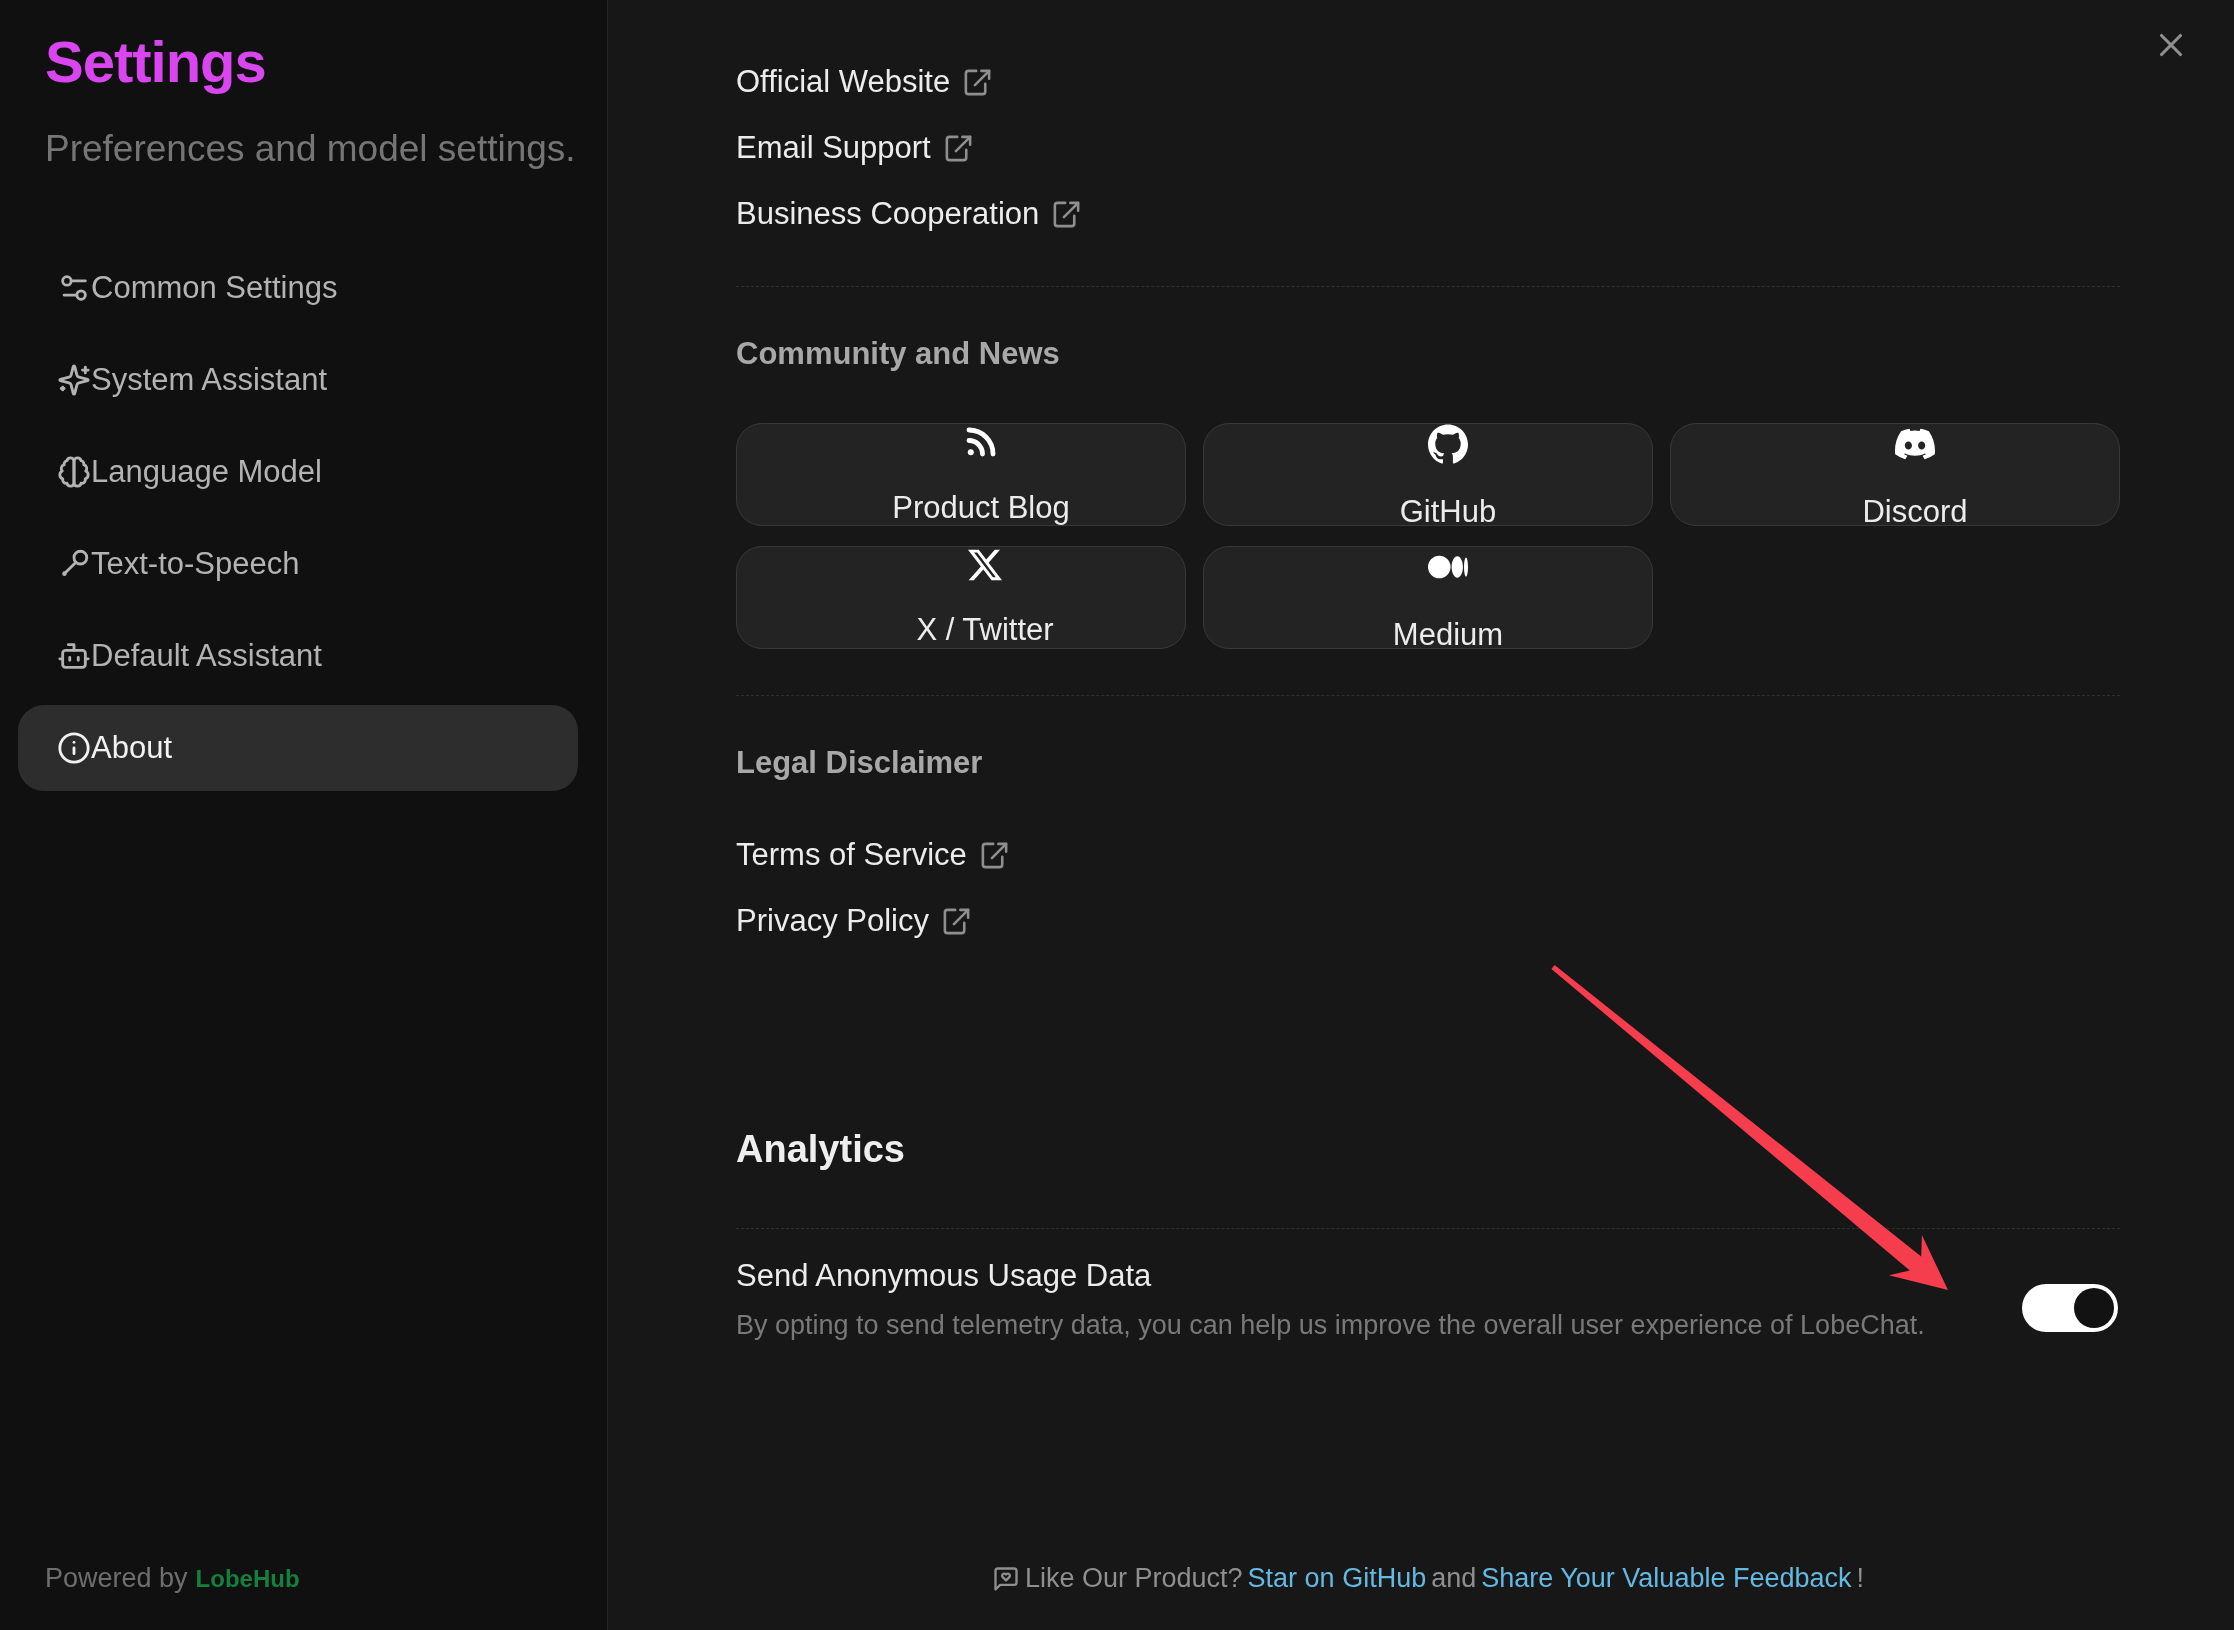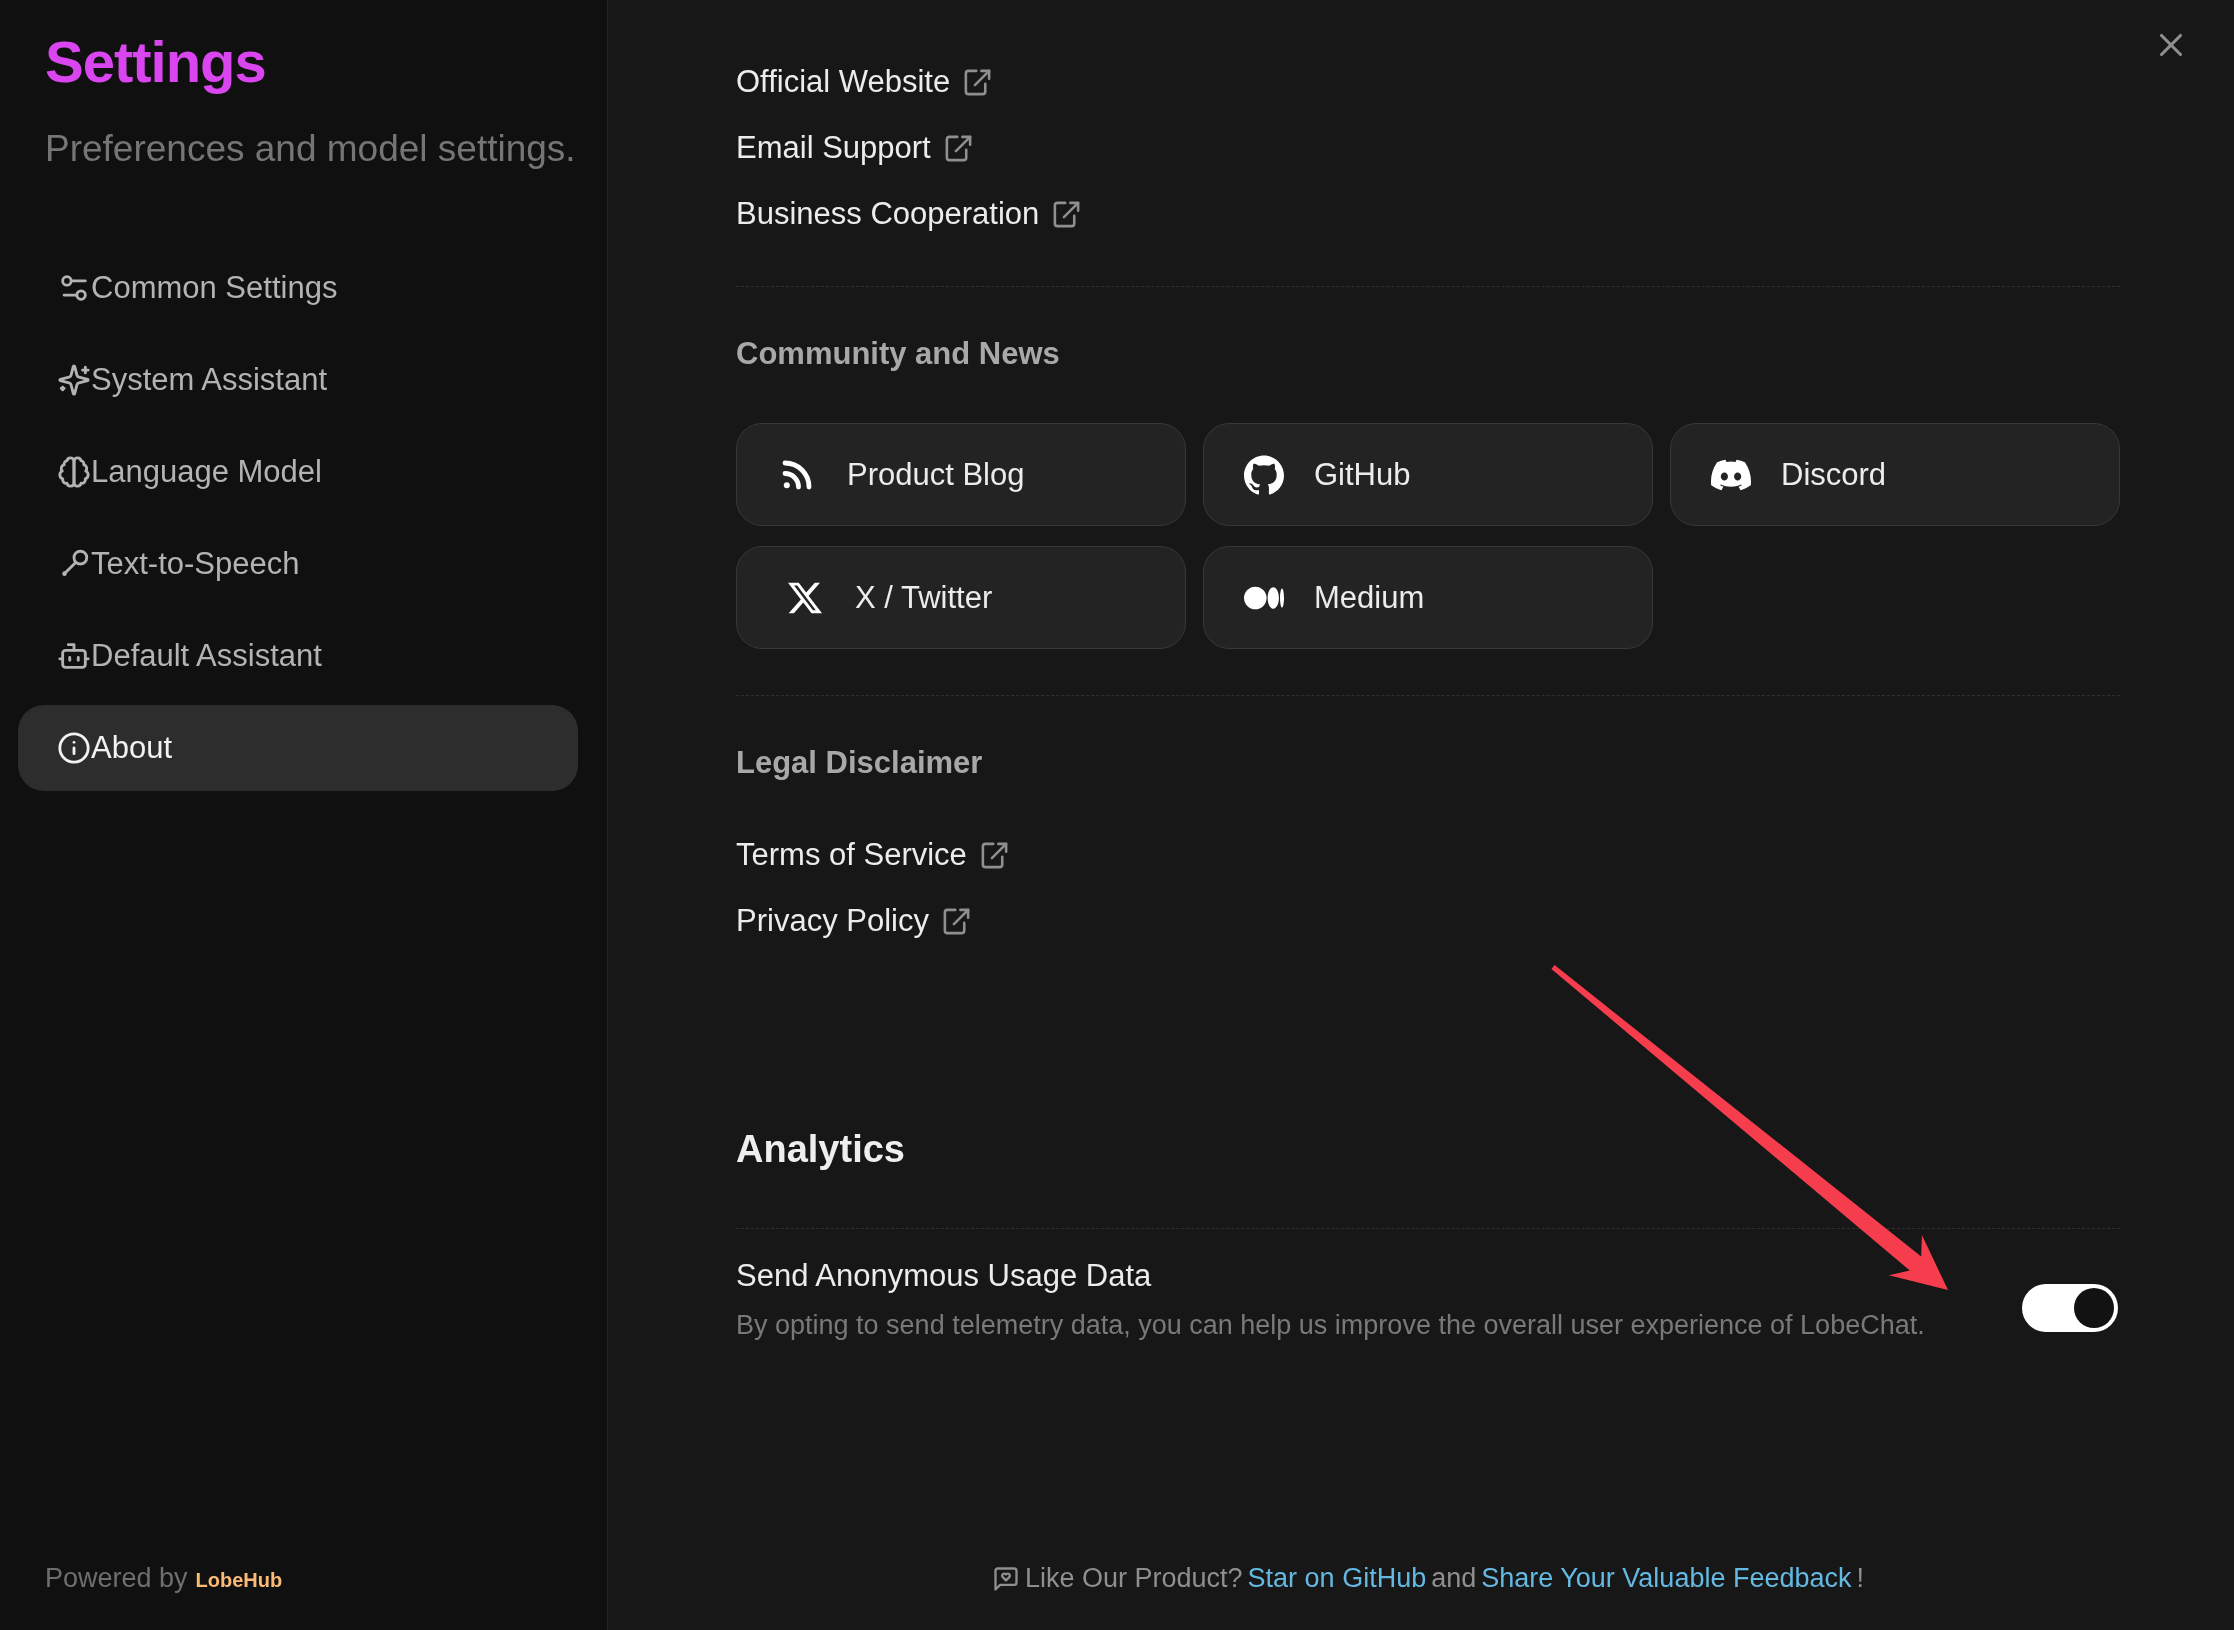--- a/index.html
+++ b/index.html
@@ -21,42 +21,42 @@
   .sb-subtitle { position:absolute; left:45px; top:128px; font-size:37px; color:#757575; }
   .sb-nav { position:absolute; left:18px; top:245px; width:560px; }
   .sb-item {
     height:86px; margin-bottom:6px; display:flex; align-items:center;
     padding-left:39px; border-radius:26px; color:#b3b3b3; cursor:pointer;
   }
   .sb-item.active { background:#2d2d2d; color:#f2f2f2; }
   .sb-item .icn { width:34px; height:34px; flex:0 0 auto; }
   .sb-item .lbl { font-size:31px; }
   .sb-footer { position:absolute; left:45px; top:1563px; font-size:27px; color:#6e6e6e; }
-  .sb-footer b { color:#fdba74; font-weight:700; margin-left:8px; font-size:20px; }
+  .sb-footer b { color:#15803d; font-weight:700; margin-left:8px; font-size:24px; }
 
   
   .close-btn { position:absolute; left:2148px; top:22px; width:46px; height:46px;
     display:flex; align-items:center; justify-content:center; color:#8f8f8f; cursor:pointer; }
 
   
   .content { position:absolute; left:736px; top:0; width:1384px; height:1630px; }
   .cut-heading { position:absolute; left:0; top:-30px; font-size:31px; font-weight:700; color:#a8a8a8; }
 
   .link-row { position:absolute; left:0; height:44px; display:flex; align-items:center; gap:12px; cursor:pointer; }
   .link-row .txt { font-size:31px; color:#ececec; }
   .link-row .ext { width:31px; height:31px; color:#8f8f8f; }
 
   .divider { position:absolute; left:0; width:1384px; border-top:1px dashed #303030; }
 
   .section-title { position:absolute; left:0; font-size:31px; font-weight:700; color:#a8a8a8; }
 
   .comm-btn {
     position:absolute; width:450px; height:103px; background:#232323;
     border:1px solid #383838; border-radius:26px; display:flex; align-items:center;
-    padding-left:40px; gap:30px; cursor:pointer;
+    padding-left:40px; gap:30px; cursor:pointer;flex-direction:column;
   }
   .comm-btn .bicn { width:40px; height:40px; color:#ffffff; display:flex; align-items:center; justify-content:center; }
   .comm-btn .blbl { font-size:31px; color:#ececec; }
 
   .analytics-title { position:absolute; left:0; top:1128px; font-size:38px; font-weight:700; color:#eeeeee; }
   .setting-label { position:absolute; left:0; top:1258px; font-size:31px; color:#ececec; }
   .setting-desc { position:absolute; left:0; top:1310px; font-size:27px; color:#797979; }
 
   .toggle {
     position:absolute; right:2px; top:1284px; width:96px; height:48px;

